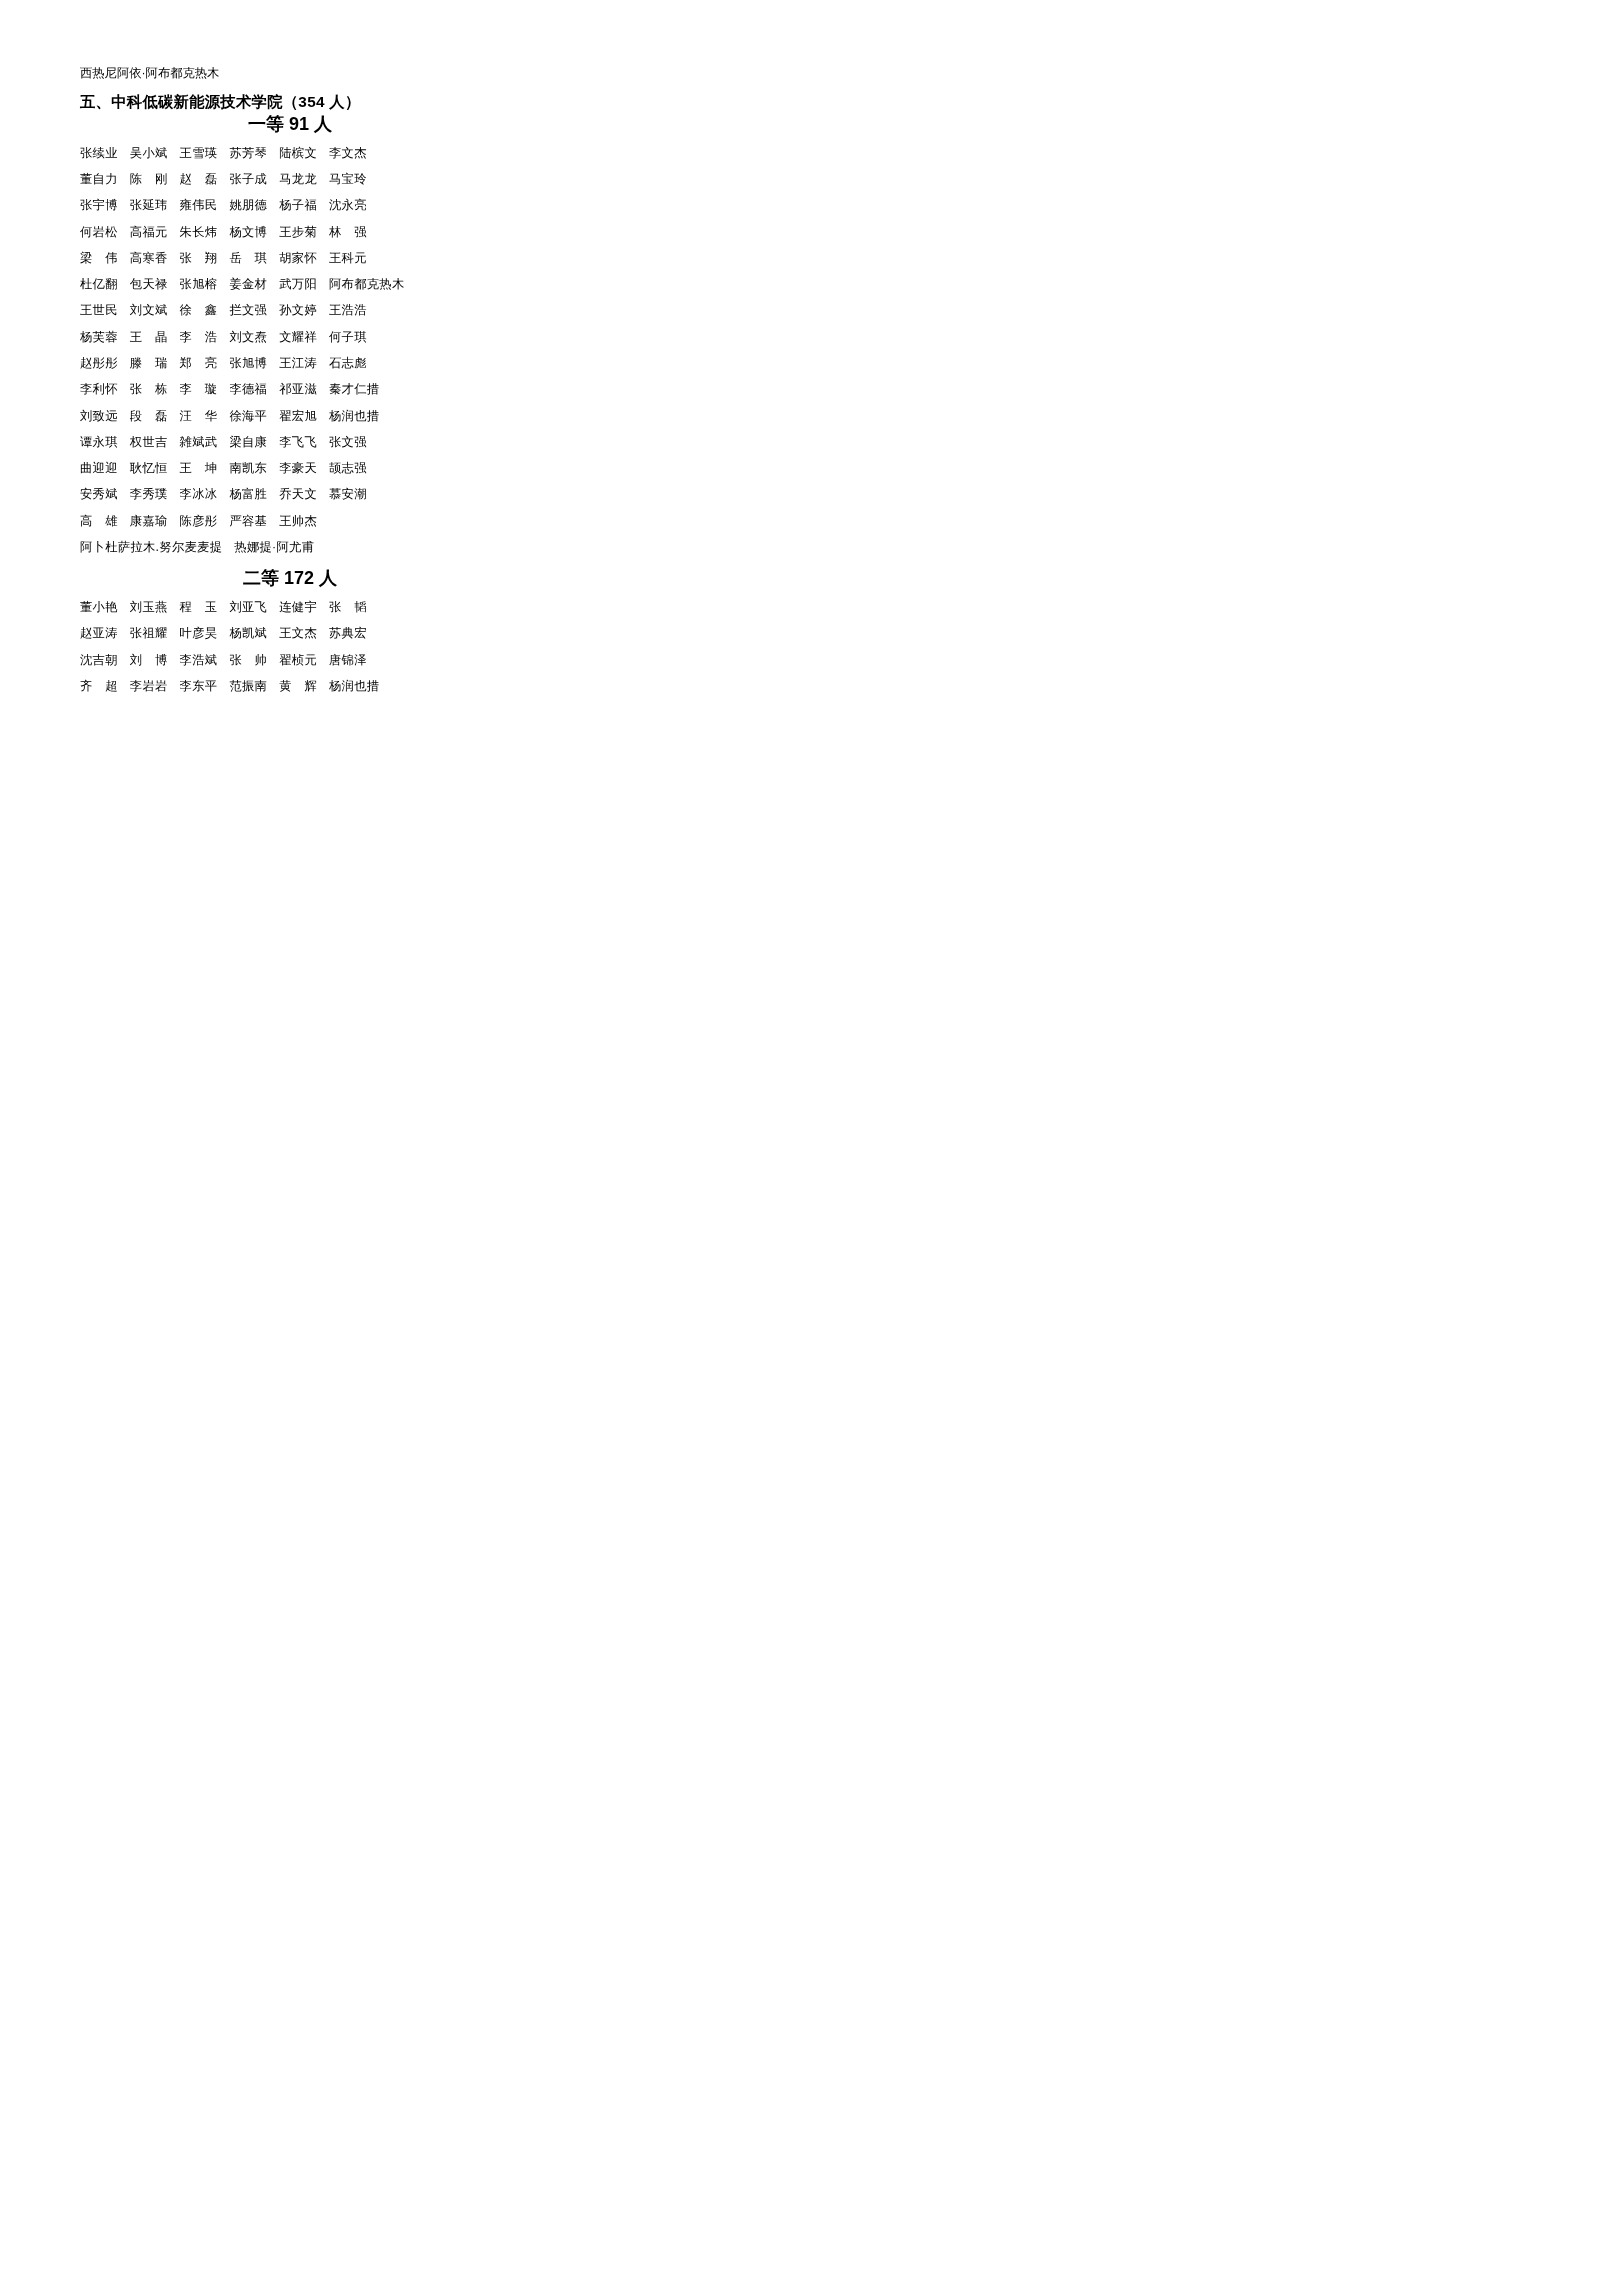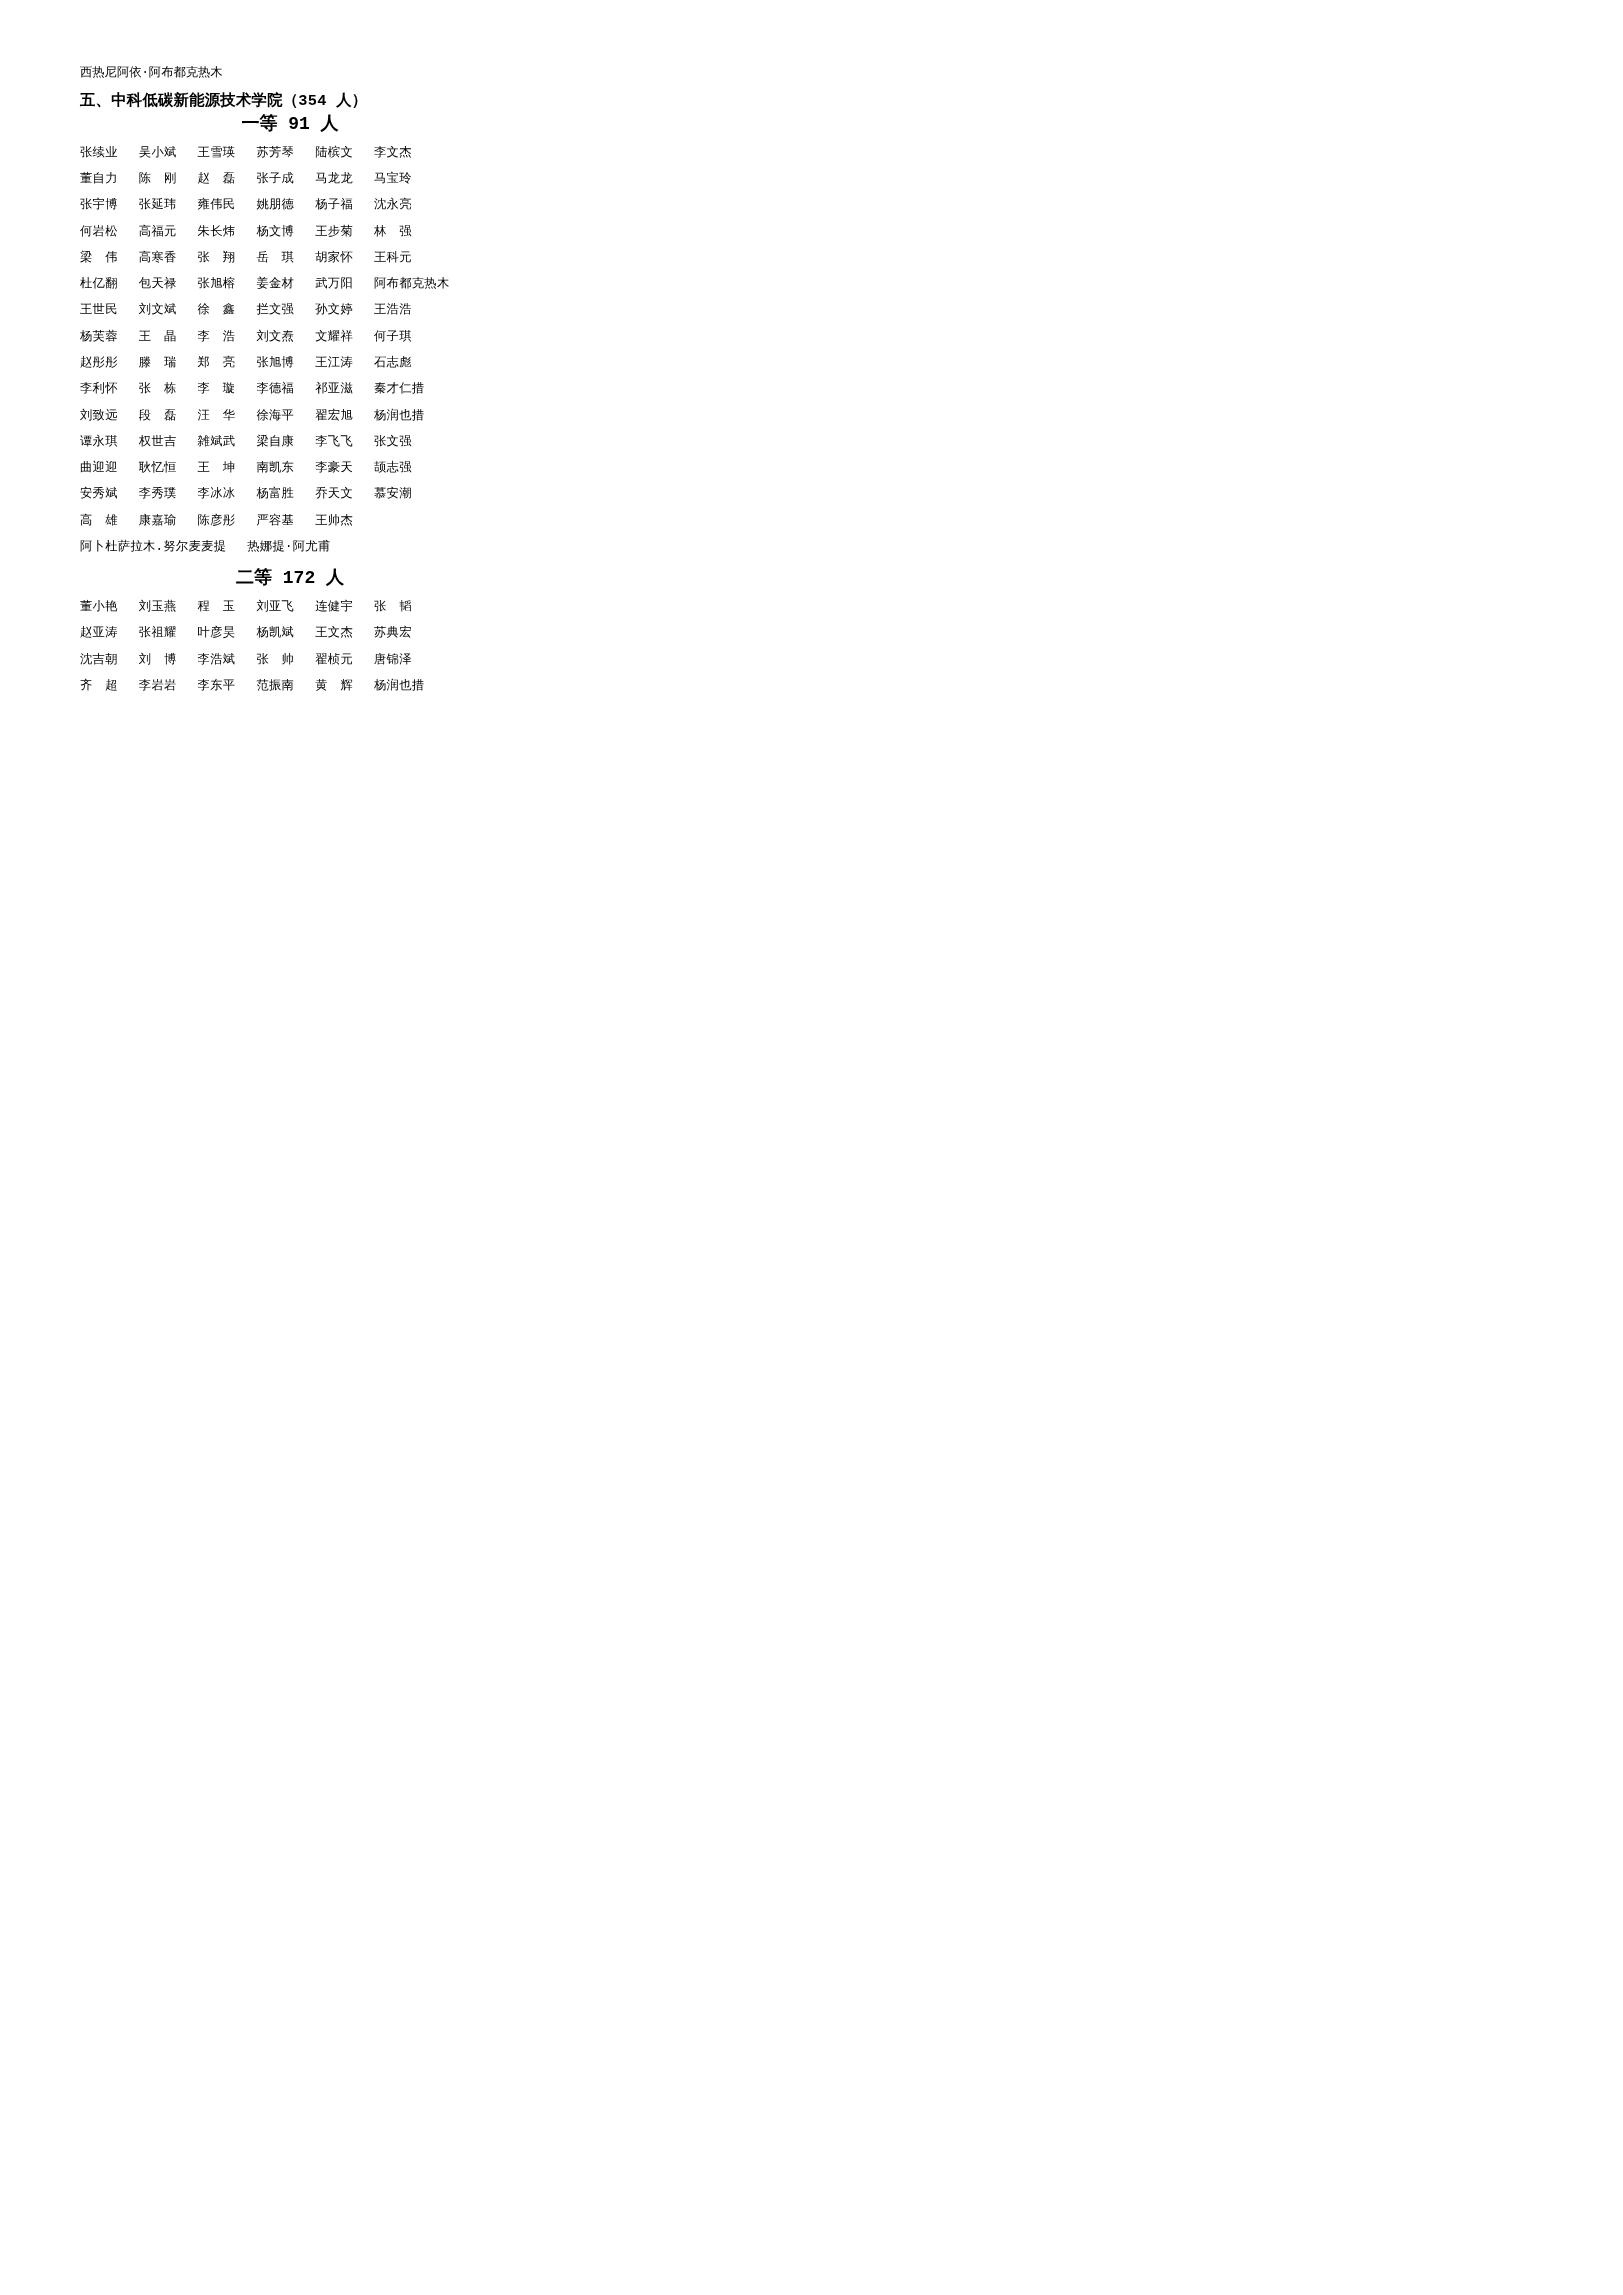--- a/index.html
+++ b/index.html
@@ -8,21 +8,21 @@
     background: #ffffff;
   }
   .doc-page {
     position: relative;
     width: 541px;
     min-height: 765px;
     background: #ffffff;
     box-sizing: border-box;
     padding: 66px 41px 31px 80px;
     color: #000000;
-    font-family: Liberation Mono, monospace;
+    font-family: Liberation Sans, sans-serif;
   }
   .intro-line {
     font-size: 12.3px;
     line-height: 1.3;
     margin: 0 0 10.2px 0;
     white-space: pre;
   }
   .section-title {
     font-size: 15.3px;
     font-weight: bold;
@@ -36,21 +36,21 @@
     font-weight: bold;
     text-align: center;
     line-height: 1.3;
     margin: 1px 0 10.2px 0;
     white-space: pre;
   }
   .rows-block { margin: 0; }
   .name-row {
     display: flex;
     flex-wrap: nowrap;
-    gap: 21px;
+    gap: 12px;
     font-size: 12.3px;
     line-height: 1;
     margin-bottom: 14px;
   }
   .name {
     white-space: pre;
     letter-spacing: 0.3px;
   }
 </style>
 </head>

